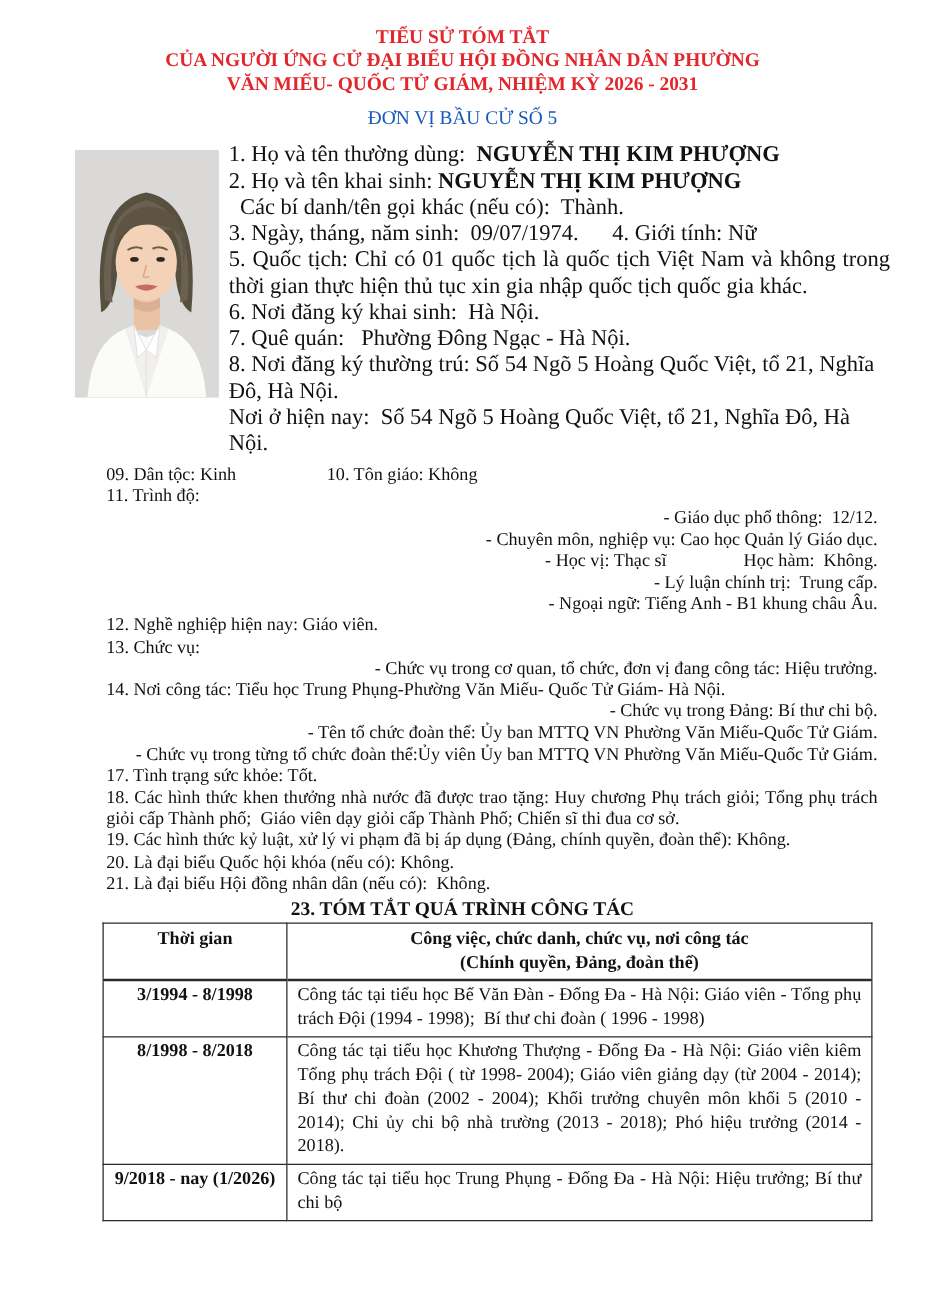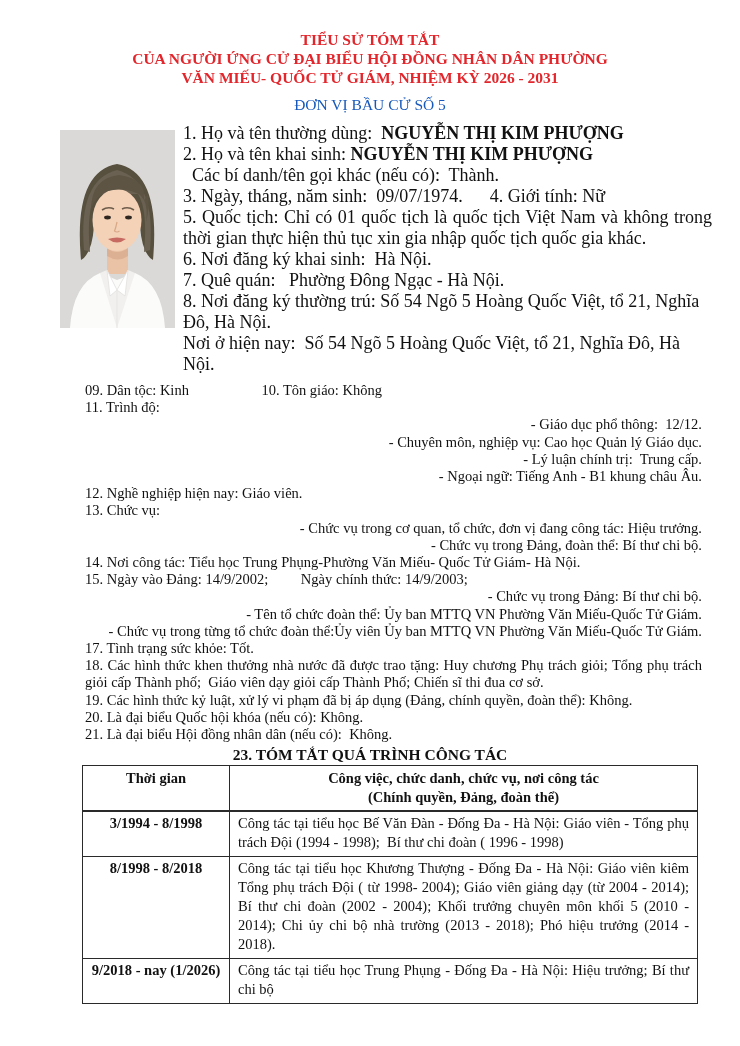--- a/index.html
+++ b/index.html
@@ -12,21 +12,21 @@
   body{
     font-family:"Liberation Serif","DejaVu Serif",serif;
     color:var(--ink);
   }
   .page{
     position:relative;
     width:740px;
     height:1046px;
     background:#ffffff;
     overflow:hidden;
-    padding-top:30px;
+    padding-top:20px;
   }
   
   .header{text-align:center;}
   .header .title-line{
     color:var(--red);
     font-weight:bold;
     font-size:15.5px;
     line-height:19px;
     white-space:pre-wrap;
   }
@@ -167,28 +167,27 @@
         <p class="line"><span>8. Nơi đăng ký thường trú: Số 54 Ngõ 5 Hoàng Quốc Việt, tổ 21, Nghĩa Đô, Hà Nội.</span></p>
         <p class="line"><span>Nơi ở hiện nay:  Số 54 Ngõ 5 Hoàng Quốc Việt, tổ 21, Nghĩa Đô, Hà Nội.</span></p>
     </div>
   </div>
 
   <div class="details">
     <p class="line"><span>09. Dân tộc: Kinh                    10. Tôn giáo: Không</span></p>
       <p class="line"><span>11. Trình độ:</span></p>
       <p class="line indent"><span>- Giáo dục phổ thông:  12/12.</span></p>
       <p class="line indent"><span>- Chuyên môn, nghiệp vụ: Cao học Quản lý Giáo dục.</span></p>
+      <p class="line indent"><span>- Học vị: Thạc sĩ                 Học hàm:  Không.</span></p>
       <p class="line indent"><span>- Lý luận chính trị:  Trung cấp.</span></p>
       <p class="line indent"><span>- Ngoại ngữ: Tiếng Anh - B1 khung châu Âu.</span></p>
       <p class="line"><span>12. Nghề nghiệp hiện nay: Giáo viên.</span></p>
       <p class="line"><span>13. Chức vụ:</span></p>
       <p class="line indent"><span>- Chức vụ trong cơ quan, tổ chức, đơn vị đang công tác: Hiệu trưởng.</span></p>
-      <p class="line indent"><span>- Chức vụ trong Đảng, đoàn thể: Bí thư chi bộ.</span></p>
       <p class="line"><span>14. Nơi công tác: Tiểu học Trung Phụng-Phường Văn Miếu- Quốc Tử Giám- Hà Nội.</span></p>
-      <p class="line"><span>15. Ngày vào Đảng: 14/9/2002;         Ngày chính thức: 14/9/2003;</span></p>
       <p class="line indent"><span>- Chức vụ trong Đảng: Bí thư chi bộ.</span></p>
       <p class="line indent"><span>- Tên tổ chức đoàn thể: Ủy ban MTTQ VN Phường Văn Miếu-Quốc Tử Giám.</span></p>
       <p class="line indent"><span>- Chức vụ trong từng tổ chức đoàn thể:Ủy viên Ủy ban MTTQ VN Phường Văn Miếu-Quốc Tử Giám.</span></p>
       <p class="line"><span>17. Tình trạng sức khỏe: Tốt.</span></p>
       <p class="line justify"><span>18. Các hình thức khen thưởng nhà nước đã được trao tặng: Huy chương Phụ trách giỏi; Tổng phụ trách giỏi cấp Thành phố;  Giáo viên dạy giỏi cấp Thành Phố; Chiến sĩ thi đua cơ sở.</span></p>
       <p class="line"><span>19. Các hình thức kỷ luật, xử lý vi phạm đã bị áp dụng (Đảng, chính quyền, đoàn thể): Không.</span></p>
       <p class="line"><span>20. Là đại biểu Quốc hội khóa (nếu có): Không.</span></p>
       <p class="line"><span>21. Là đại biểu Hội đồng nhân dân (nếu có):  Không.</span></p>
   </div>
 

